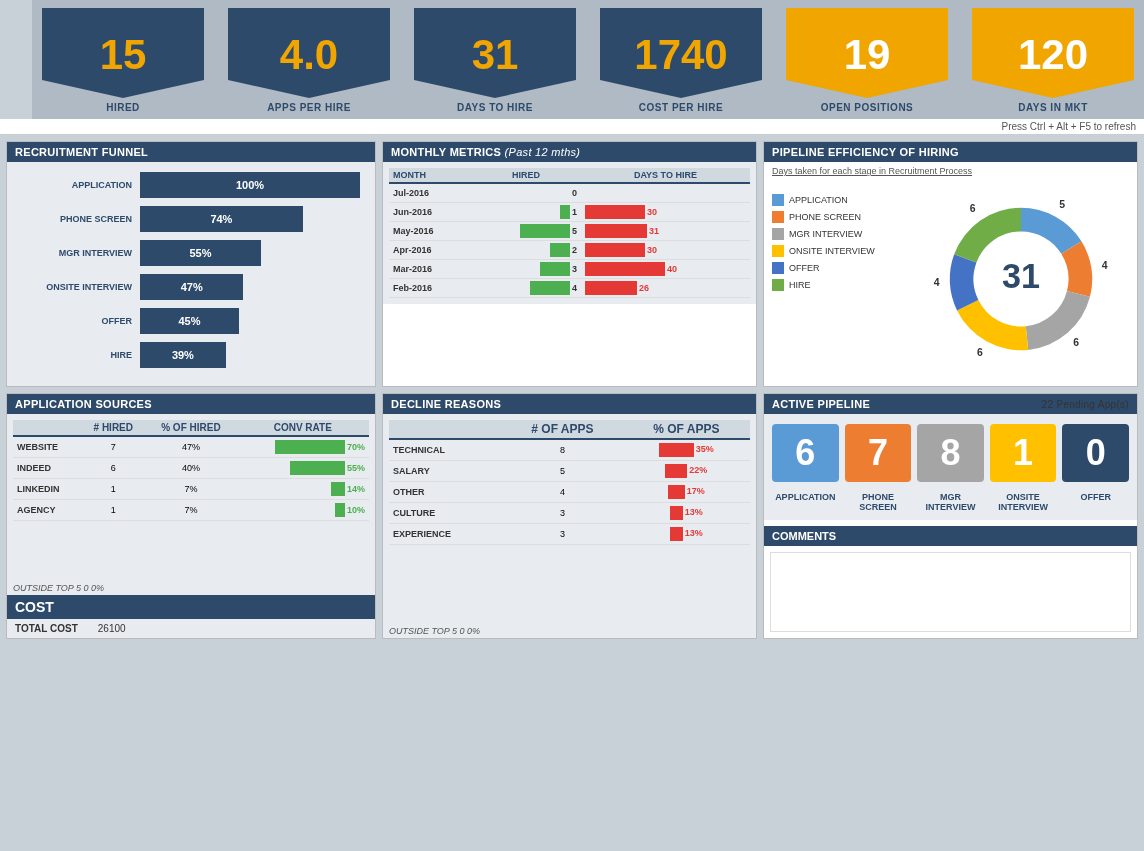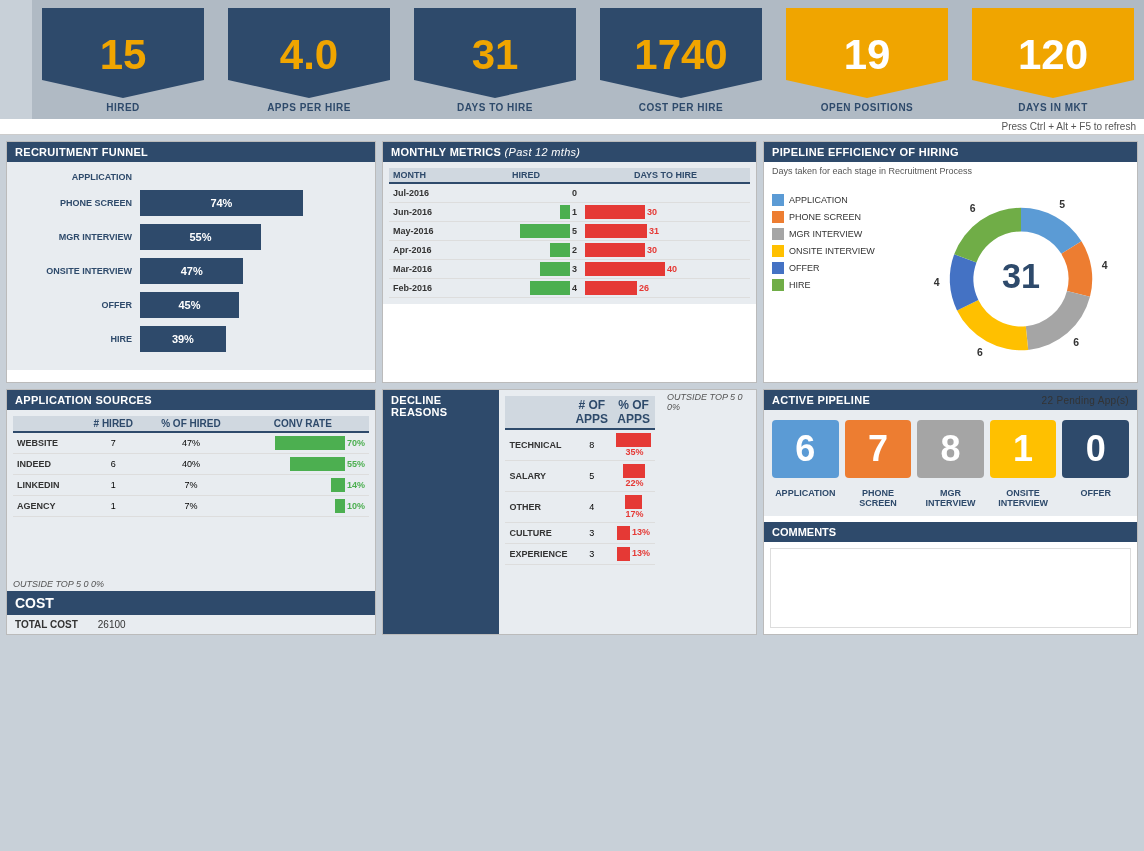--- a/index.html
+++ b/index.html
@@ -358,20 +358,23 @@
 
 <div class="main-grid">
 
   <div class="panel">
     <div class="panel-header">
       <span>RECRUITMENT FUNNEL</span>
     </div>
     <div class="funnel-body" id="funnel-body">
     <div class="funnel-row">
           <div class="funnel-label">APPLICATION</div>
+          <div class="funnel-bar-wrap">
+            <div class="funnel-bar" style="width: 100%;">100%</div>
+          </div>
         </div>
         <div class="funnel-row">
           <div class="funnel-label">PHONE SCREEN</div>
           <div class="funnel-bar-wrap">
             <div class="funnel-bar" style="width: 74%;">74%</div>
           </div>
         </div>
         <div class="funnel-row">
           <div class="funnel-label">MGR INTERVIEW</div>
           <div class="funnel-bar-wrap">
@@ -446,21 +449,21 @@
             </tr>
           </tbody>
       </table>
     </div>
   </div>
 
   <div class="panel">
     <div class="panel-header" style="background:#2e4a6b;">
       <span>PIPELINE EFFICIENCY OF HIRING</span>
     </div>
-    <div style="padding:4px 8px 0; font-size:9px; color:#555;">
+    <div style="padding:4px 8px 0; font-size:9px; color:#555;text-decoration:underline;">
       <span>Days taken for each stage in Recruitment Process</span>
     </div>
     <div class="pipeline-body">
       <div class="pipeline-legend" id="pipeline-legend">
           <div class="legend-item">
             <div class="legend-dot" style="background-color: rgb(91, 155, 213);"></div>
             <span>APPLICATION</span>
           </div>
           <div class="legend-item">
             <div class="legend-dot" style="background-color: rgb(237, 125, 49);"></div>
@@ -570,21 +573,21 @@
 
     <div class="cost-header">
       <span>COST</span>
     </div>
     <div class="cost-body">
       <span class="cost-label">TOTAL COST</span>
       <span>26100</span>
     </div>
   </div>
 
-  <div class="panel" style="display:flex; flex-direction:row;">
+  <div class="panel" style="display:flex; flex-direction:column;">
     <div class="panel-header">
       <span>DECLINE REASONS</span>
     </div>
     <div class="decline-body" style="flex:1;">
       <table class="decline-table">
         <thead>
           <tr>
             <th class="left"></th>
             <th># OF APPS</th>
             <th>% OF APPS</th>

